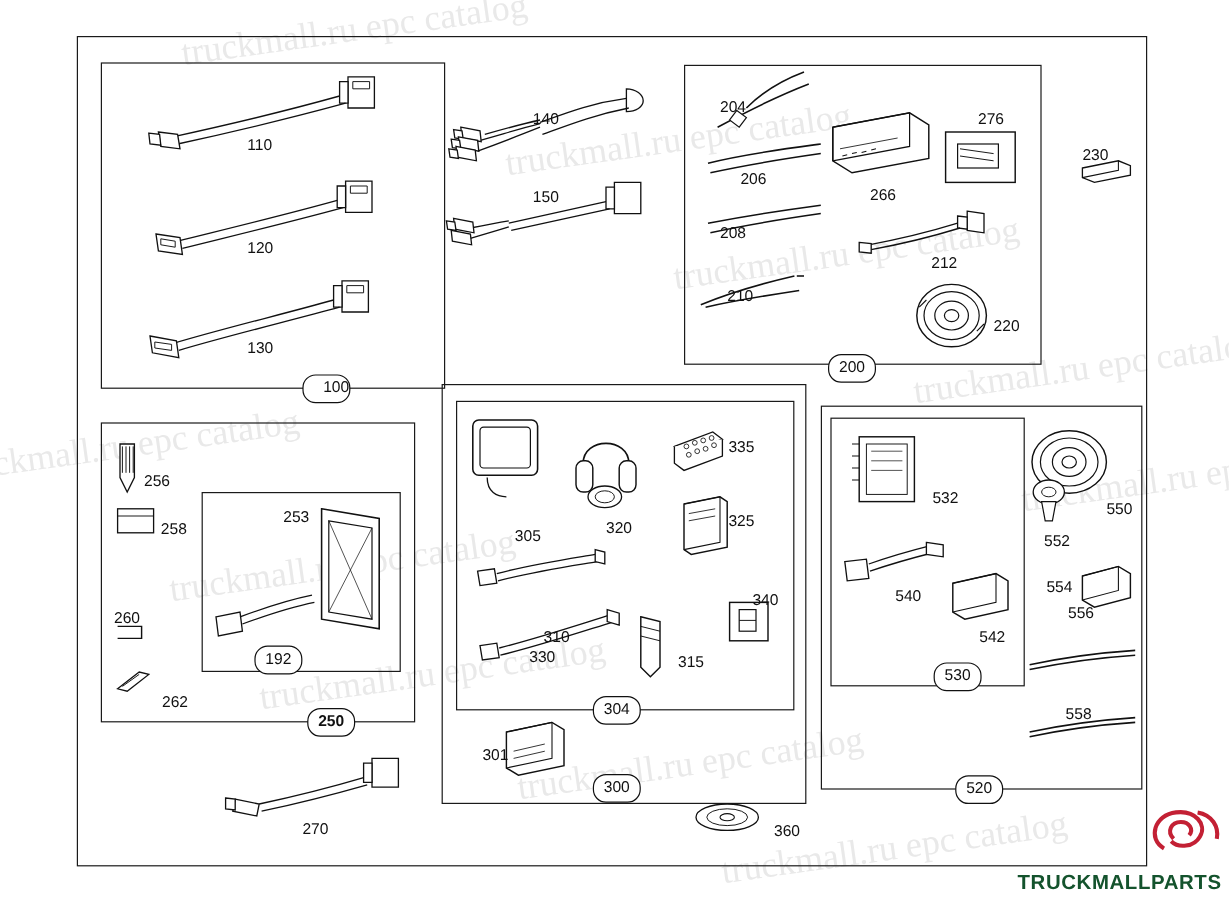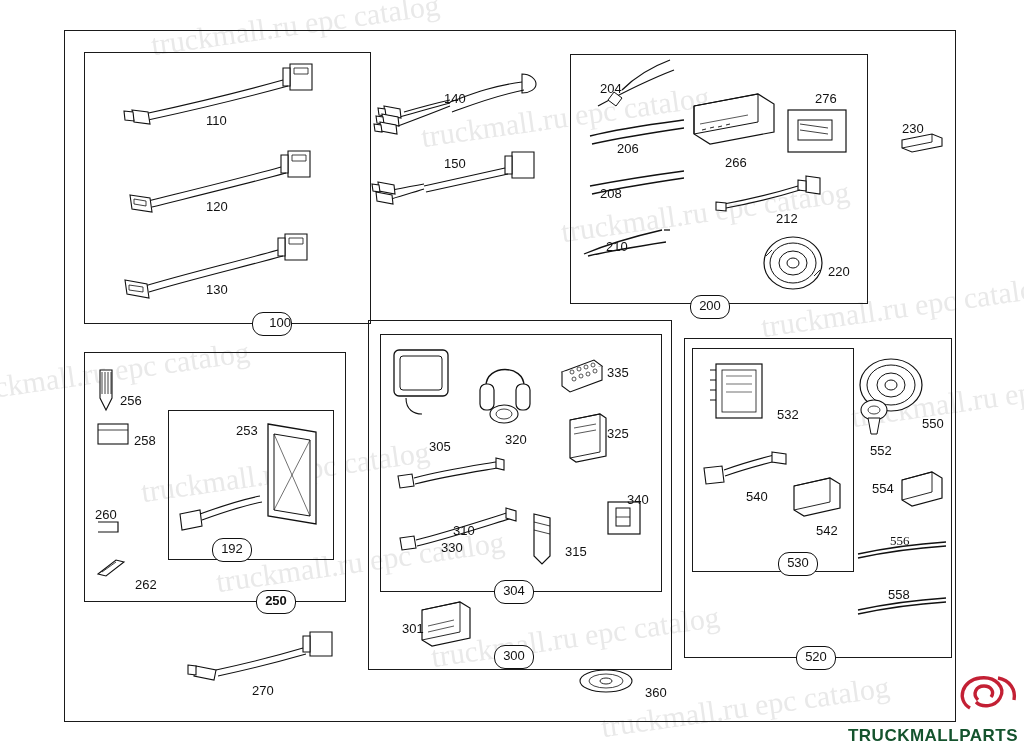--- a/index.html
+++ b/index.html
@@ -388,21 +388,21 @@
       <div class="lbl" style="left: 441px; top: 541px;">330</div>
       <div class="lbl" style="left: 565px; top: 545px;">315</div>
       <div class="lbl" style="left: 402px; top: 622px;">301</div>
       <div class="lbl" style="left: 645px; top: 686px;">360</div>
       <div class="lbl" style="left: 777px; top: 408px;">532</div>
       <div class="lbl" style="left: 746px; top: 490px;">540</div>
       <div class="lbl" style="left: 816px; top: 524px;">542</div>
       <div class="lbl" style="left: 922px; top: 417px;">550</div>
       <div class="lbl" style="left: 870px; top: 444px;">552</div>
       <div class="lbl" style="left: 872px; top: 482px;">554</div>
-      <div class="lbl" style="left: 890px; top: 534px; font-family: Liberation Serif, serif;">556</div>
+      <div class="lbl" style="left: 890px; top: 504px;">556</div>
       <div class="lbl" style="left: 888px; top: 588px;">558</div>
     </div>
 
   <div class="bubble" style="left:252px;top:312px;text-align:right;">100</div>
   <div class="bubble" style="left:690px;top:295px;">200</div>
   <div class="bubble" style="left:256px;top:590px;font-weight:bold;">250</div>
   <div class="bubble" style="left:212px;top:538px;">192</div>
   <div class="bubble" style="left:494px;top:645px;">300</div>
   <div class="bubble" style="left:494px;top:580px;">304</div>
   <div class="bubble" style="left:796px;top:646px;">520</div>

